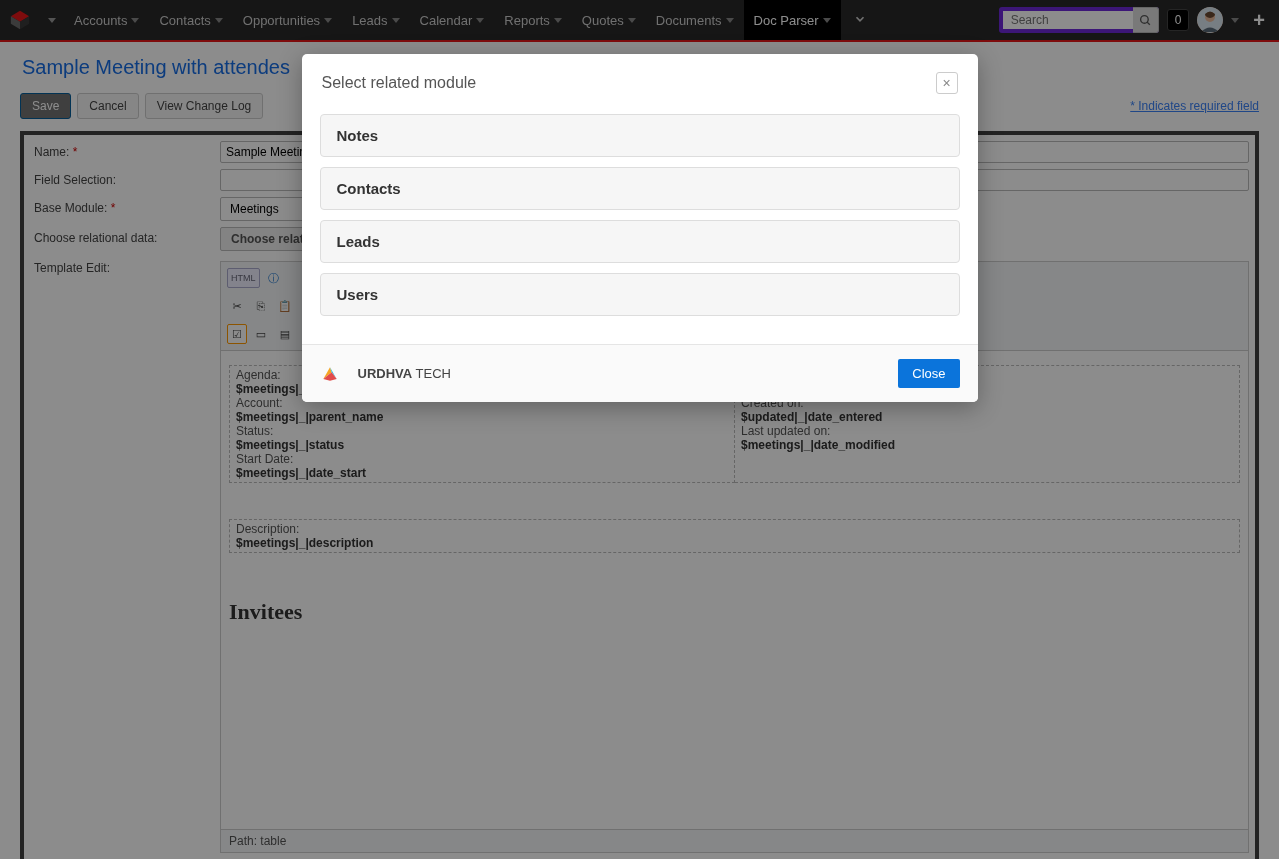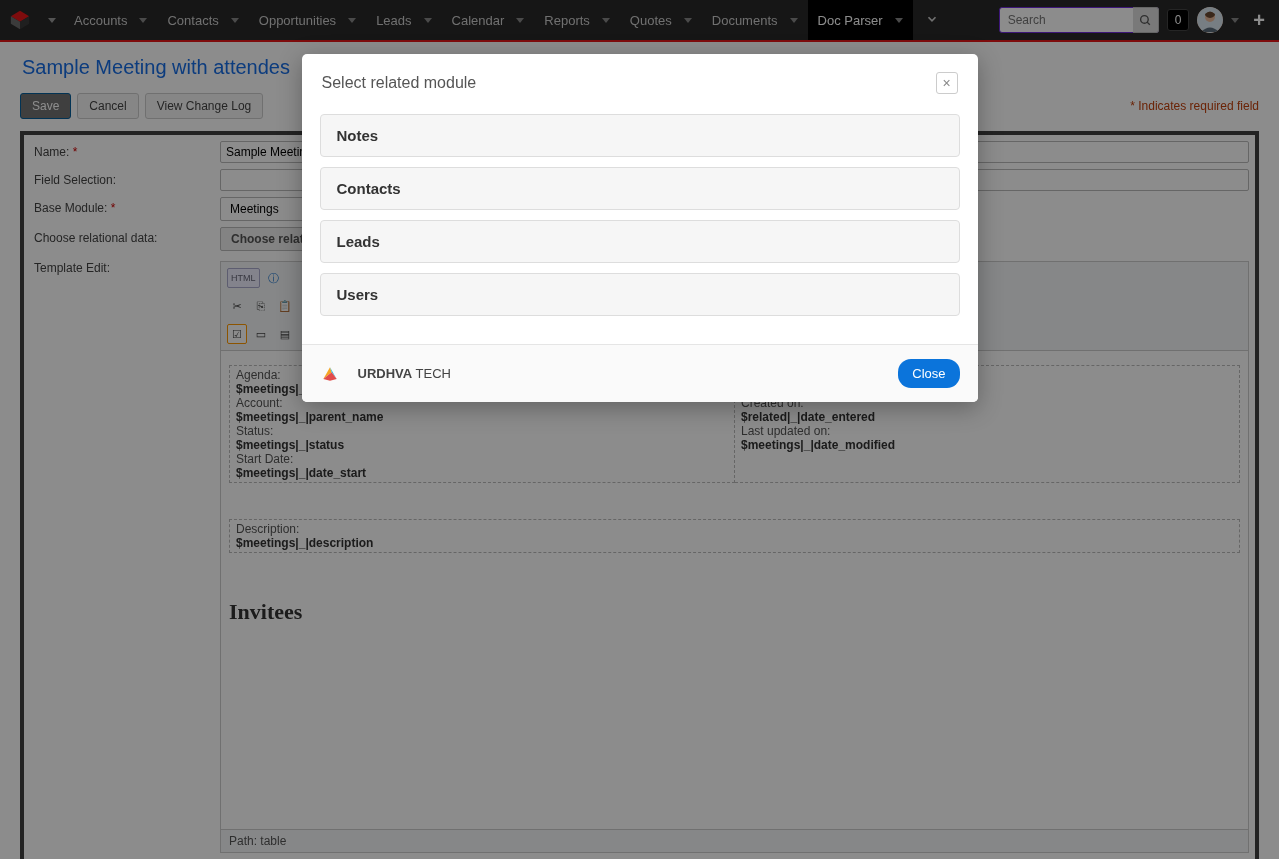--- a/index.html
+++ b/index.html
@@ -4,45 +4,45 @@
 <style>
 * { box-sizing: border-box; margin: 0; padding: 0; }
 body { font-family: "Helvetica Neue", Helvetica, Arial, sans-serif; font-size: 13px; color: #333; background: #fff; width: 1279px; height: 859px; overflow: hidden; position: relative; }
 
 
 .navbar { background: #282828; height: 42px; display: flex; align-items: center; border-bottom: 2px solid #e61718; }
 .nav-logo { width: 40px; height: 42px; display: flex; align-items: center; justify-content: center; }
 .nav-logo svg { width: 22px; height: 22px; }
 .nav-caret-group { display: flex; align-items: center; padding: 0 8px; color: #999; cursor: pointer; height: 42px;}
 .nav-items { display: flex; height: 100%; }
-.nav-item { display: flex; align-items: center; padding: 16px 10px; color: #ccc; font-size: 13px; cursor: pointer; height: 100%; gap: 8px; }
+.nav-item { display: flex; align-items: center; padding: 16px 10px; color: #ccc; font-size: 13px; cursor: pointer; height: 100%; gap: 0; }
 .nav-item .caret { color: #888; font-size: 9px; margin-left: 4px;}
 .nav-item.active { background: #000; color: #fff; }
 .nav-more { color: #ccc; padding: 0 12px; cursor: pointer; }
 .nav-right { margin-left: auto; display: flex; align-items: center; gap: 8px; padding-right: 8px; }
 .search-wrap { position: relative; }
-.search-input { width: 160px; height: 26px; border: 1px solid #6d28d9; border-radius: 3px; padding: 2px 28px 2px 8px; font-size: 12px; background: #fff; }
+.search-input { width: 160px; height: 26px; border: 4px solid #6d28d9; border-radius: 3px; padding: 2px 28px 2px 8px; font-size: 12px; background: #fff; }
 .search-btn { position: absolute; right: 0; top: 0; width: 26px; height: 26px; background: #ddd; border: 1px solid #bbb; border-left: none; border-radius: 0 3px 3px 0; display: flex; align-items: center; justify-content: center; color: #555; cursor: pointer; }
 .notif-badge { background: #000; color: #fff; border: 1px solid #444; padding: 3px 7px; border-radius: 3px; font-size: 12px; cursor: pointer;}
 .avatar { width: 26px; height: 26px; border-radius: 50%; background: linear-gradient(#e7c9b8,#d4a98e); display:flex; align-items:center; justify-content:center; overflow:hidden; cursor:pointer;}
 .avatar svg{width:26px;height:26px;}
 .plus-btn { color: #fff; font-size: 20px; font-weight: bold; cursor: pointer; padding: 0 6px;}
 
 
 .page-head { padding: 14px 22px 10px; }
 .crumb { font-size: 20px; color: #176de5; }
 .crumb a { color: #176de5; text-decoration: none; }
 .crumb-sep { color: #888; margin: 0 6px; }
 .crumb-cur { color: #555; }
 
 
 .action-bar { padding: 4px 20px 12px; display: flex; align-items: center; gap: 6px; }
 .btn { border: 1px solid #ccc; background: #f5f5f5; padding: 5px 11px; border-radius: 3px; font-size: 12px; cursor: pointer; color: #444; }
 .btn-primary { background: #737373; color: #fff; border-color: #055d99; }
-.req-note { margin-left: auto; color: #c2410c; font-size: 12px; }
+.req-note { margin-left: auto; color: #3b82f6; font-size: 12px; text-decoration: underline; }
 
 
 .form-panel { border: 4px solid #404040; margin: 0 20px; padding: 6px 0 0; }
 .form-row { display: flex; margin-bottom: 6px; padding: 0 6px;}
 .form-label { width: 190px; padding: 4px 4px; font-size: 12px; color: #444; }
 .form-label .req { color: #c00; }
 .form-field { flex: 1; }
 .form-field input[type=text], .form-field select { width: 100%; border: 1px solid #bbb; padding: 3px 5px; font-size: 12px; border-radius: 2px; background: #fff;}
 .form-field select { height: 24px; width: 140px;}
 .rel-btn { border: 1px solid #bbb; background: #eee; padding: 4px 10px; font-size: 12px; font-weight: bold; cursor: pointer; border-radius: 2px; color:#555;}
@@ -67,21 +67,21 @@
 .overlay { position: absolute; inset: 0; background: rgba(0,0,0,0.45); display: flex; align-items: flex-start; justify-content: center; padding-top: 54px; }
 .modal { width: 676px; background: #fff; border-radius: 5px; box-shadow: 0 6px 24px rgba(0,0,0,0.3); overflow: hidden; }
 .modal-head { padding: 18px 20px; display: flex; align-items: center; }
 .modal-title { font-size: 16px; color: #555; }
 .modal-close { margin-left: auto; border: 1px solid #ccc; background: #fff; width: 22px; height: 22px; border-radius: 3px; display: flex; align-items: center; justify-content: center; color: #888; cursor: pointer; font-size: 14px;}
 .modal-body { padding: 2px 18px 18px; }
 .module-opt { border: 1px solid #ddd; background: #f6f6f6; border-radius: 4px; padding: 12px 16px; margin-bottom: 10px; font-size: 15px; font-weight: bold; color: #333; cursor: pointer; }
 .modal-foot { border-top: 1px solid #e5e5e5; background: #fafafa; padding: 14px 18px; display: flex; align-items: center; }
 .brand { display:flex; align-items:center; gap:18px; color:#444; font-size:13px; font-weight:600;}
 .brand svg{width:20px;height:20px;}
-.btn-close { margin-left: auto; background: #0b74db; color: #fff; border: none; padding: 7px 14px; border-radius: 13px; font-size: 13px; cursor: pointer; }
+.btn-close { margin-left: auto; background: #0b74db; color: #fff; border: none; padding: 7px 14px; border-radius: 2px; font-size: 13px; cursor: pointer; }
 
 .caret-down{display:inline-block;width:0;height:0;border-left:4px solid transparent;border-right:4px solid transparent;border-top:5px solid currentColor;vertical-align:middle;}
 </style>
 </head>
 <body>
 
 <div class="navbar">
   <div class="nav-logo">
     <svg viewBox="0 0 24 24">
         <polygon points="12,2 22,8 12,14 2,8" fill="#e61718"></polygon>
@@ -235,21 +235,21 @@
                   <div class="tmpl-val">$meetings|_|parent_name</div>
                   <div class="tmpl-label">Status:</div>
                   <div class="tmpl-val">$meetings|_|status</div>
                   <div class="tmpl-label">Start Date:</div>
                   <div class="tmpl-val">$meetings|_|date_start</div>
                 </td>
             <td id="tmpl-right">
                   <div class="tmpl-label">Assigned to:</div>
                   <div class="tmpl-val">$meetings|_|assigned_user_name</div>
                   <div class="tmpl-label">Created on:</div>
-                  <div class="tmpl-val">$related|_|date_entered</div>
+                  <div class="tmpl-val">$updated|_|date_entered</div>
                   <div class="tmpl-label">Last updated on:</div>
                   <div class="tmpl-val">$meetings|_|date_modified</div>
                 </td>
           </tr>
         </tbody>
           </table>
         <div style="height:36px"></div>
         <table class="tmpl-table single">
           <tbody>
               <tr>

